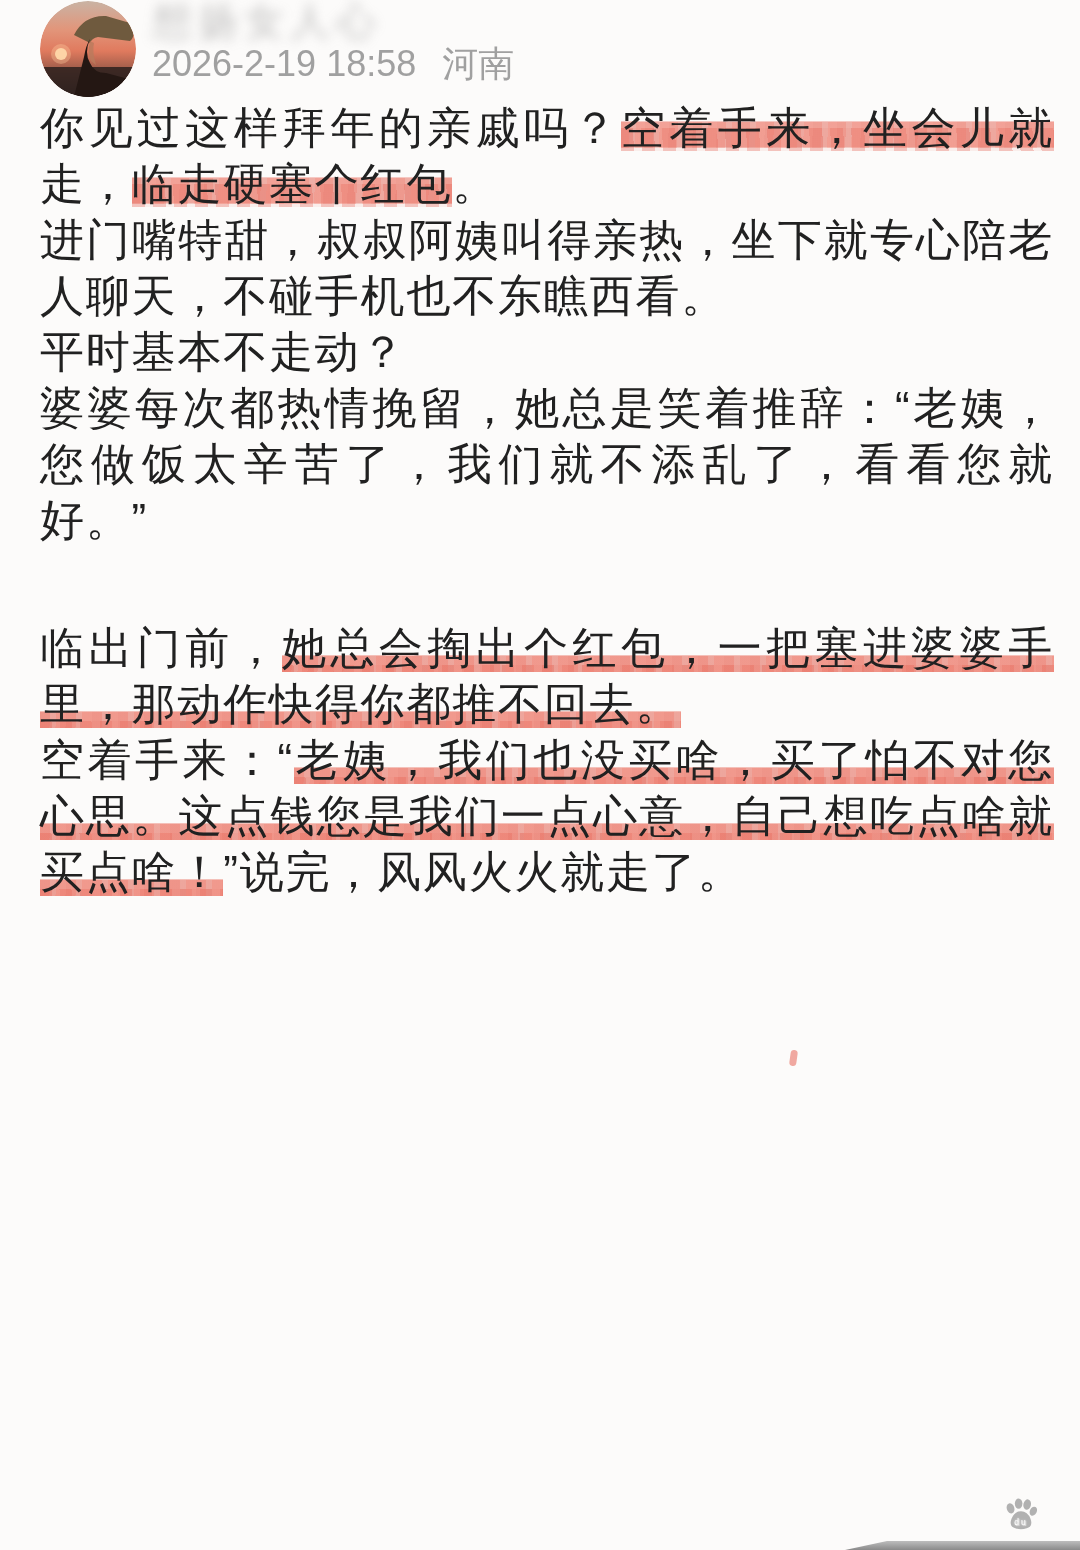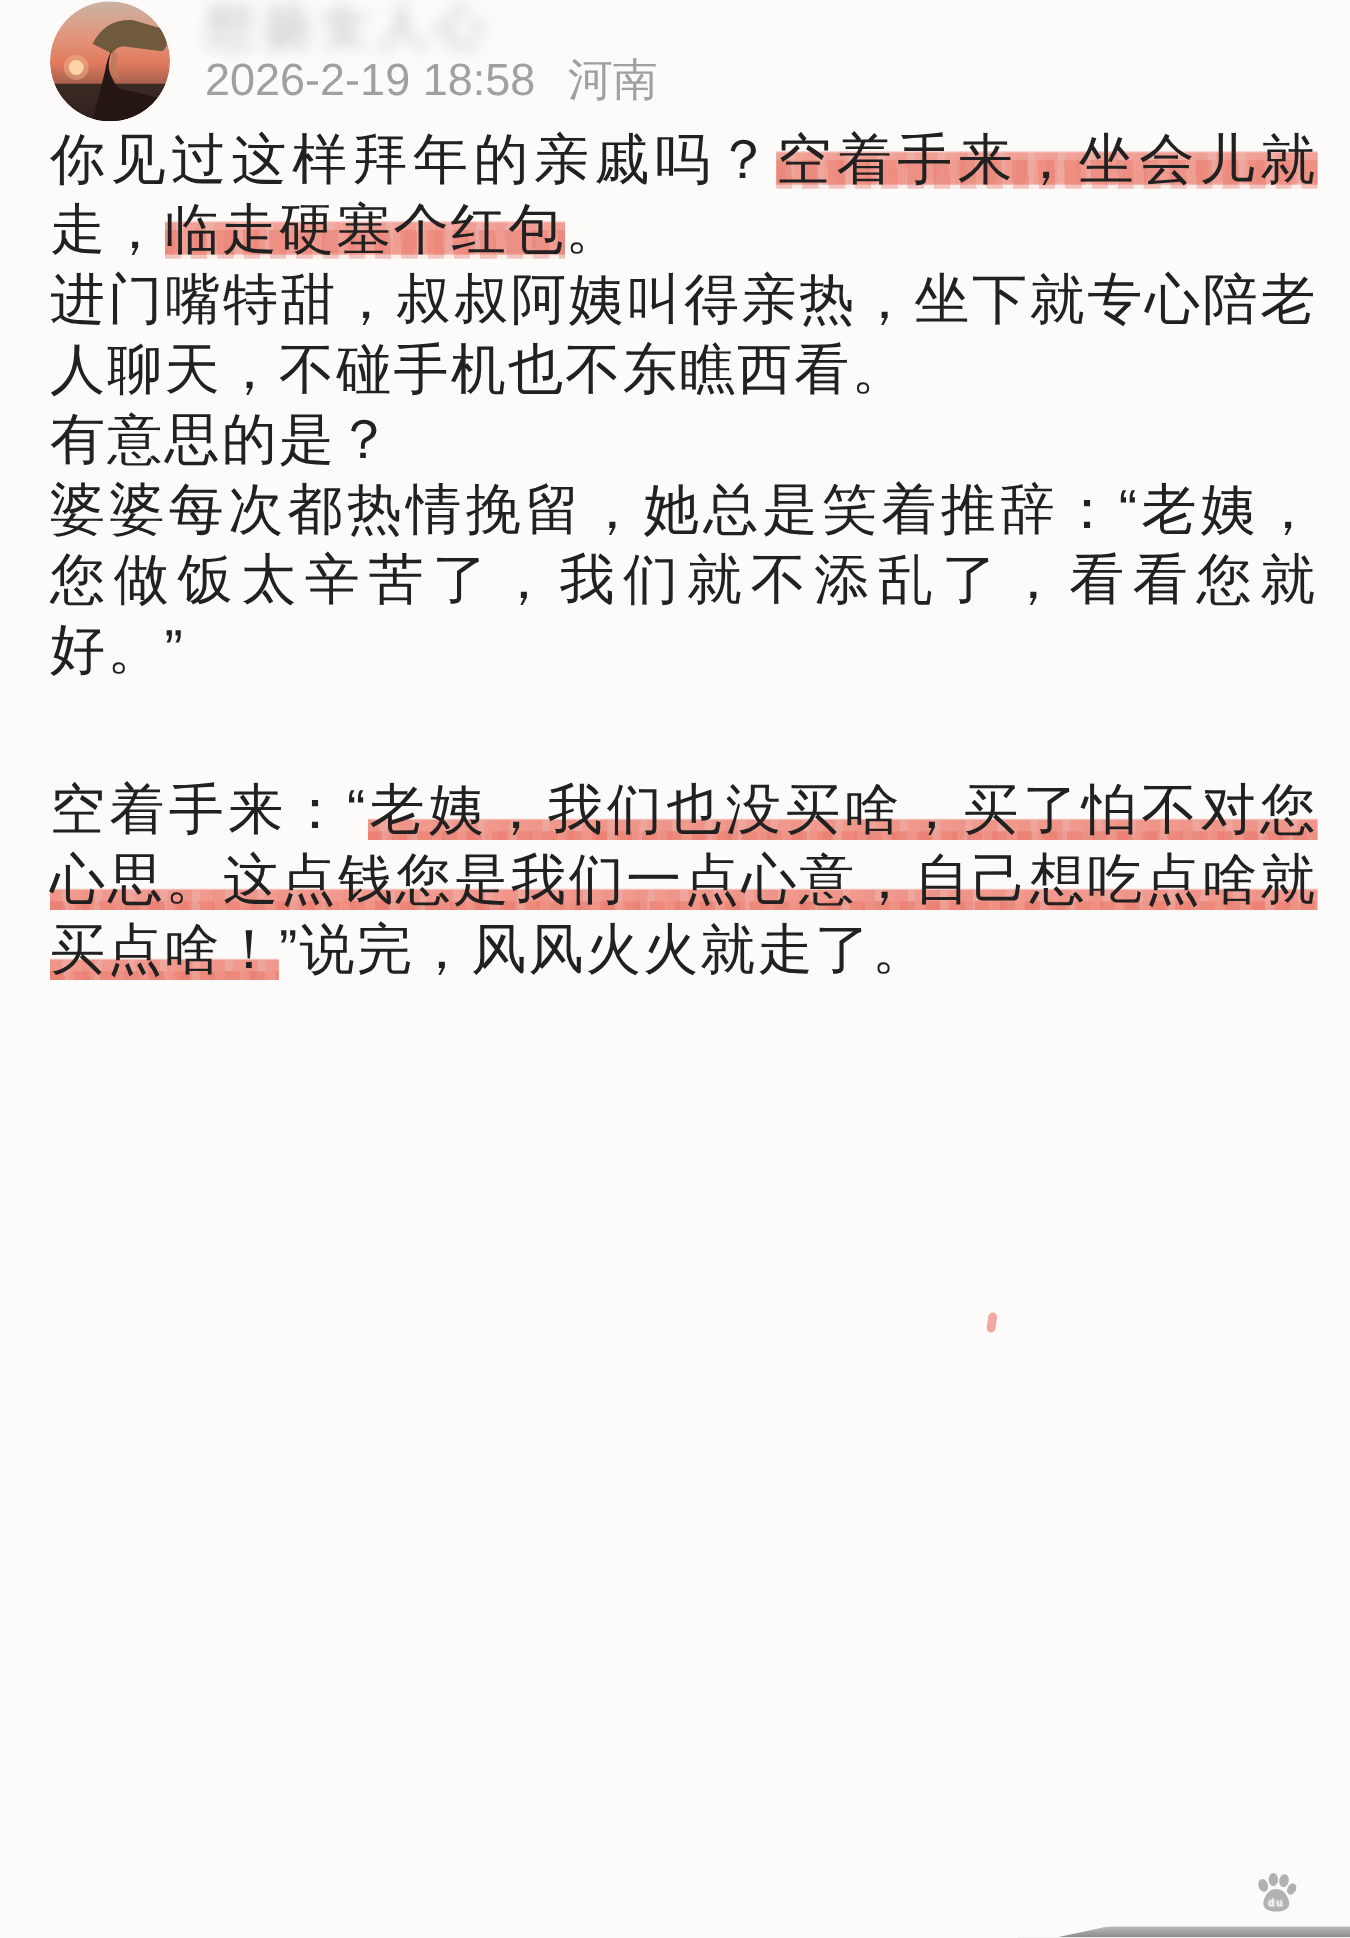--- a/index.html
+++ b/index.html
@@ -11,21 +11,21 @@
     overflow:hidden;
     font-family:"Liberation Sans","DejaVu Sans",sans-serif;
   }
   
   .header{position:absolute;top:0;left:40px;right:30px;height:100px;}
   .avatar{
     position:absolute;left:0;top:1px;width:96px;height:96px;border-radius:50%;
     overflow:hidden;background:#caa virtue;
   }
   .avatar svg{display:block;width:96px;height:96px;}
-  .meta{position:absolute;left:124px;top:0;}
+  .meta{position:absolute;left:112px;top:0;}
   .username{
     font-size:40px;color:#8c8c8c;letter-spacing:6px;
     filter:blur(6px);opacity:.55;line-height:42px;white-space:nowrap;
   }
   .timestamp{font-size:36px;color:#a0a0a0;line-height:40px;margin-top:2px;white-space:nowrap;}
   .timestamp .loc{margin-left:26px;}
   
   .post-body{
     position:absolute;top:100px;left:40px;right:26px;
     font-size:44px;line-height:56px;color:#212121;letter-spacing:1.8px;
@@ -111,23 +111,24 @@
       <div class="username">想扬女人心</div>
       <div class="timestamp">
         <span>2026-2-19 18:58</span><span class="loc">河南</span>
       </div>
     </div>
   </div>
 
   <div class="post-body">
       <p><span class="seg-plain">你见过这样拜年的亲戚吗？</span><span class="seg-hl">空着手来，坐会儿就</span><span class="seg-plain">走，</span><span class="seg-hl">临走硬塞个红包</span><span class="seg-plain">。</span></p>
       <p><span class="seg-plain">进门嘴特甜，叔叔阿姨叫得亲热，坐下就专心陪老人聊天，不碰手机也不东瞧西看。</span></p>
-      <p><span class="seg-plain">有意思的是？</span></p>
+      <p><span class="seg-plain">平时基本不走动？</span></p>
       <p><span class="seg-plain">婆婆每次都热情挽留，她总是笑着推辞：“老姨，您做饭太辛苦了，我们就不添乱了，看看您就好。”</span></p>
       <div class="para-gap"></div>
+      <p><span class="seg-plain">临出门前，</span><span class="seg-ul">她总会掏出个红包，一把塞进婆婆手里，那动作快得你都推不回去。</span></p>
       <p><span class="seg-plain">空着手来：“</span><span class="seg-ul">老姨，我们也没买啥，买了怕不对您心思。这点钱您是我们一点心意，自己想吃点啥就买点啥！</span><span class="seg-plain">”说完，风风火火就走了。</span></p>
     </div>
 
   <div class="stray-mark"></div>
 
   <div class="watermark">
     <svg viewBox="0 0 40 40">
       <g fill="#8f8f8f">
         <ellipse cx="9" cy="13" rx="4" ry="5.5" transform="rotate(-18 9 13)"></ellipse>
         <ellipse cx="17.5" cy="8" rx="4" ry="5.5"></ellipse>

